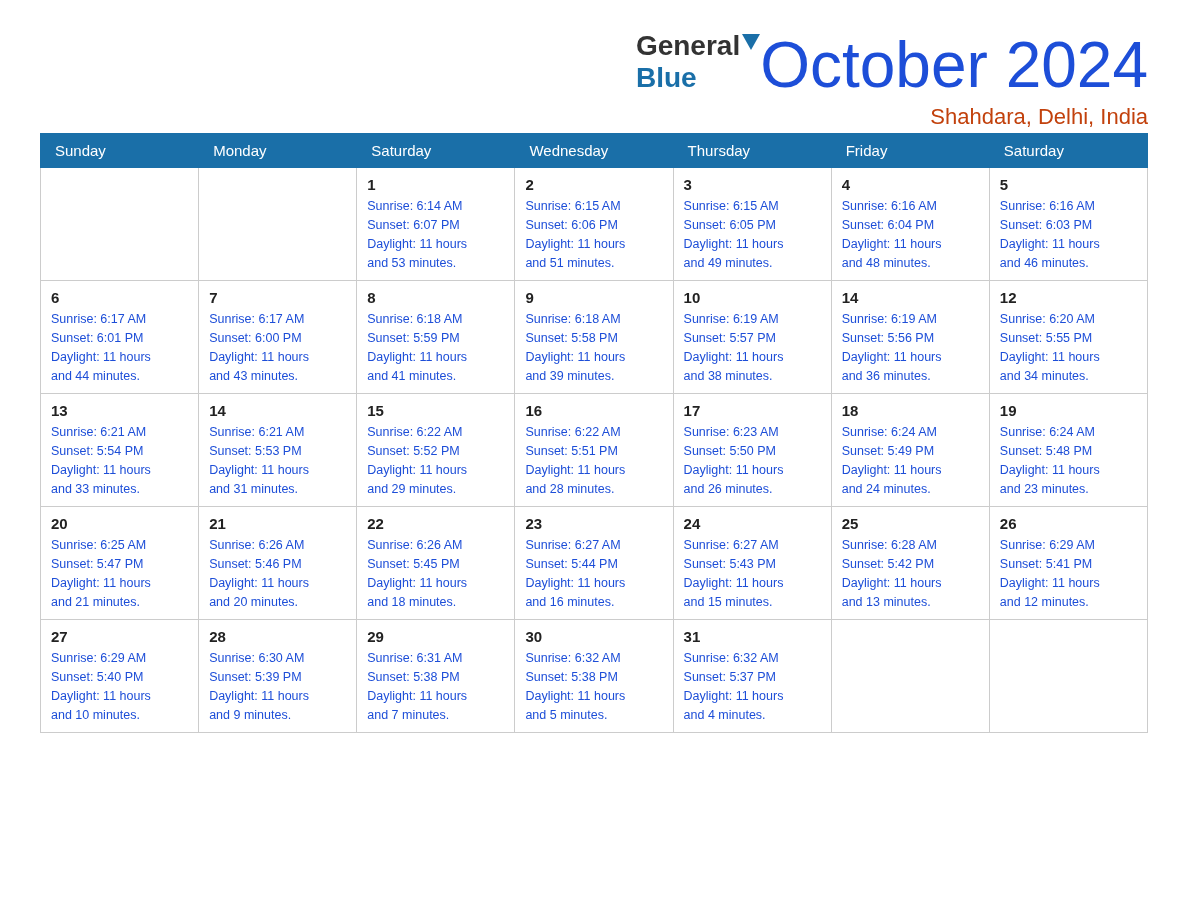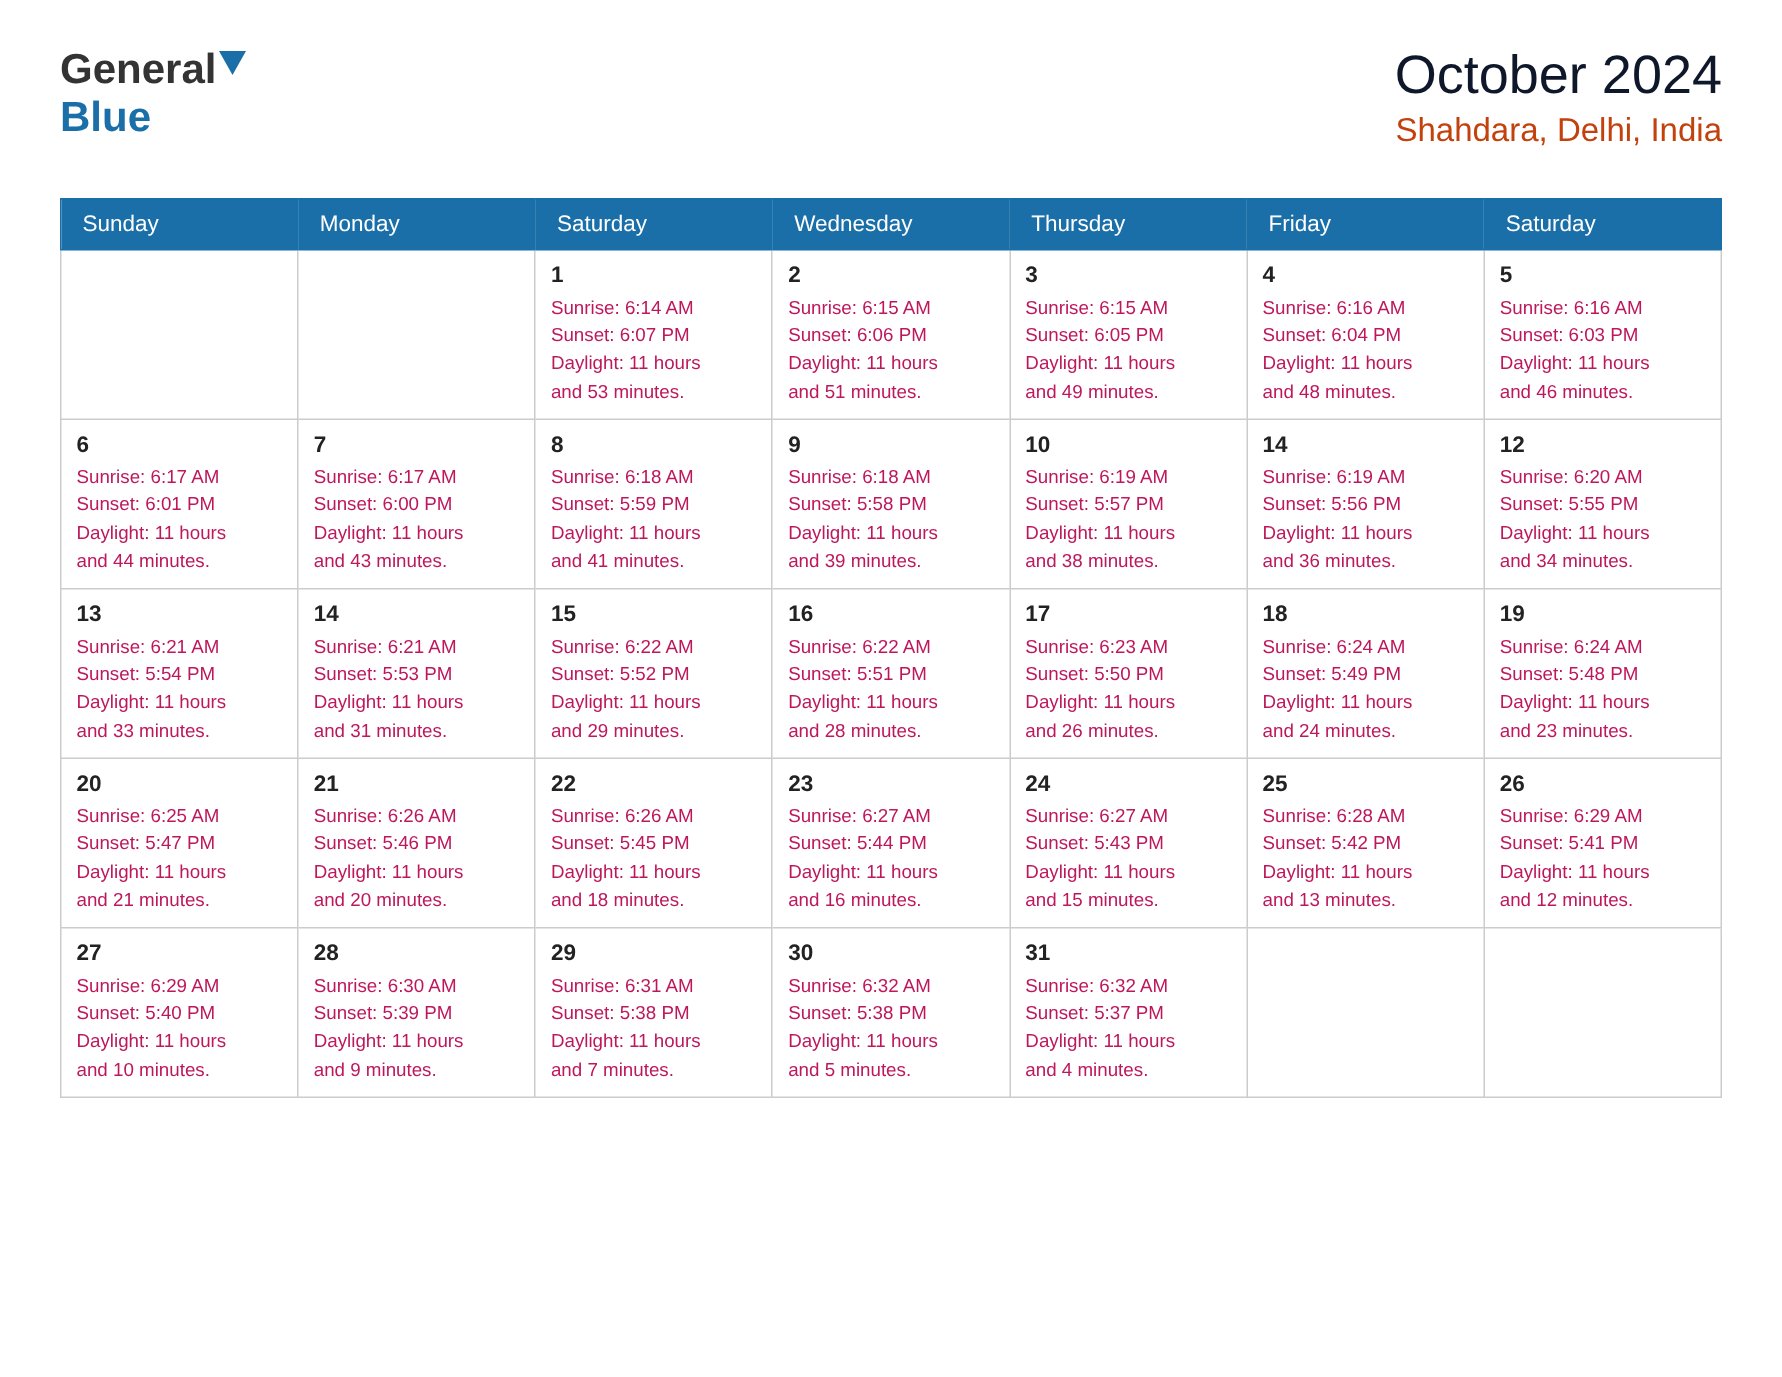--- a/index.html
+++ b/index.html
@@ -5,36 +5,36 @@
     * { box-sizing: border-box; margin: 0; padding: 0; }
     body {
       font-family: Arial, Helvetica, sans-serif;
       background: #fff;
       padding: 30px 40px;
       width: 1188px;
       min-height: 918px;
     }
     .header {
       display: flex;
-      justify-content: space-between;
+      justify-content: flex-end;
       align-items: flex-start;
-      margin-bottom: 32px;
+      margin-bottom: 3px;
     }
     .logo {
       display: flex;
       flex-direction: column;
       align-items: flex-start;
     }
     .title-area {
       text-align: right;
     }
     .month-title {
-      font-size: 36px;
+      font-size: 64px;
       font-weight: 300;
-      color: #0f172a;
+      color: #1d4ed8;
       line-height: 1.1;
     }
     .location {
       font-size: 22px;
       color: #c2410c;
       margin-top: 4px;
     }
     .calendar {
       width: 100%;
       border-collapse: collapse;
@@ -60,21 +60,21 @@
     }
     .day-number {
       font-size: 15px;
       font-weight: bold;
       color: #222;
       display: block;
       margin-bottom: 4px;
     }
     .day-info {
       font-size: 12.5px;
-      color: #be185d;
+      color: #1d4ed8;
       line-height: 1.5;
     }
     .empty-cell {
       background: #fff;
     }
     .logo-row {
       display: flex;
       align-items: center;
     }
     .logo-text-general {

